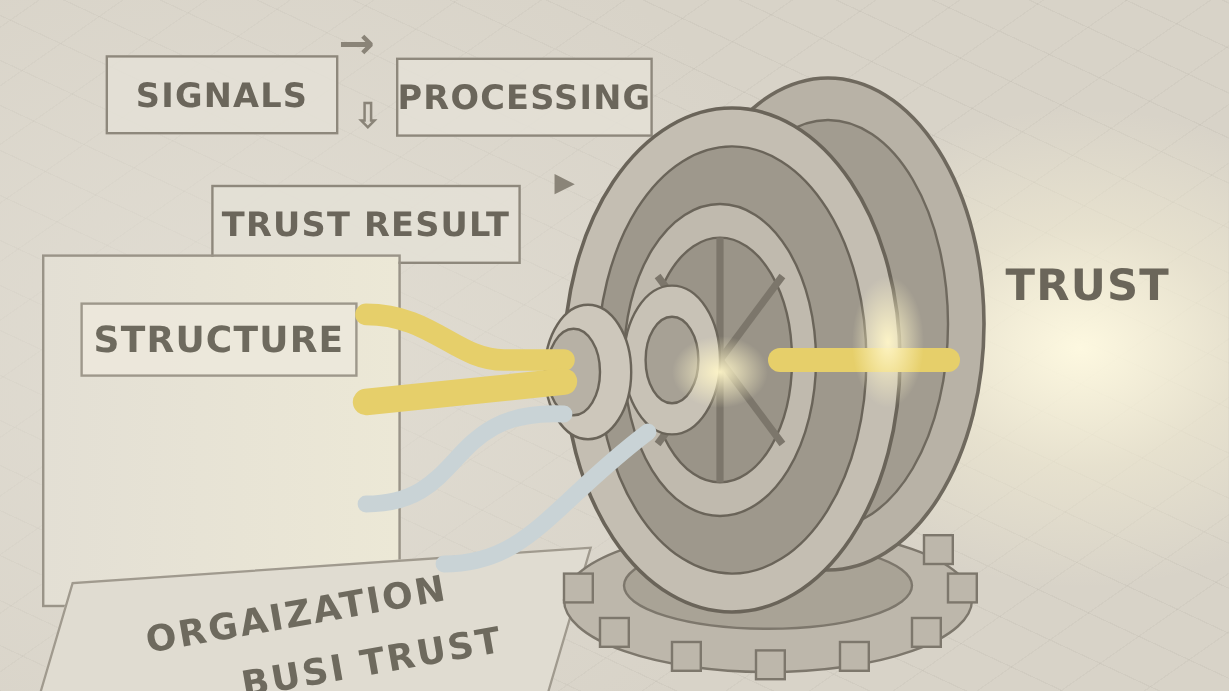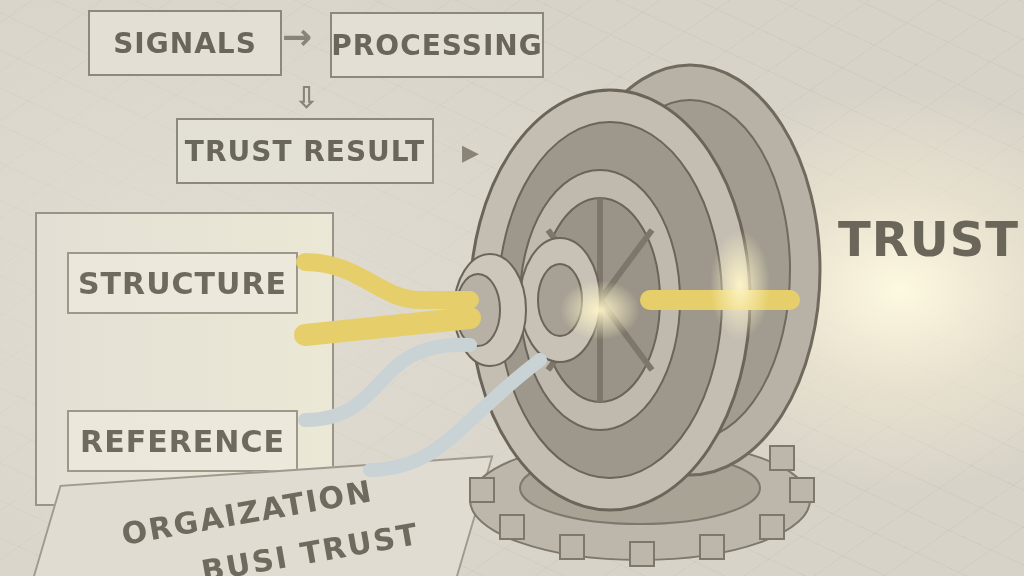--- a/index.html
+++ b/index.html
@@ -6,31 +6,31 @@
   body{width:1024px;height:576px;overflow:hidden;position:relative;
     background:#d6d1c6;font-family:"DejaVu Sans",sans-serif;}
   .bg{position:absolute;inset:0;
     background:
       radial-gradient(ellipse 260px 200px at 900px 290px, rgba(255,250,225,0.95), rgba(240,234,210,0.6) 50%, rgba(214,209,198,0) 100%),
       radial-gradient(ellipse 500px 400px at 200px 300px, rgba(228,224,214,0.8), rgba(214,209,198,0)),
       repeating-linear-gradient(25deg, rgba(120,115,105,0.07) 0 1px, transparent 1px 34px),
       repeating-linear-gradient(-35deg, rgba(120,115,105,0.06) 0 1px, transparent 1px 40px),
       #d8d3c8;}
   .box{position:absolute;border:2px solid #8e887c;background:rgba(228,224,214,0.85);
-    color:#6b665b;font-weight:bold;letter-spacing:1px;display:flex;align-items:center;justify-content:center;}
+    color:#6b665b;font-weight:bold;letter-spacing:1px;display:flex;align-items:center;justify-content:center;margin-top:36px;}
   .arrow{position:absolute;color:#8a8478;font-weight:bold;}
   .panel{position:absolute;left:35px;top:212px;width:295px;height:290px;
     border:2px solid #9a9488;background:linear-gradient(90deg,#e3dfd4,#ece8d6);}
   .slot{position:absolute;left:30px;width:227px;height:58px;border:2px solid #9e988b;
     background:rgba(236,232,220,0.9);color:#6e6a5e;font-size:30px;letter-spacing:1px;
     display:flex;align-items:center;justify-content:center;font-weight:bold;}
   .floor{position:absolute;left:45px;top:470px;width:420px;height:130px;transform:skewX(-20deg) rotate(-4deg);
     background:#e0dcd1;border:2px solid #a09a8e;}
   .floortxt{position:absolute;color:#6e6a5e;font-weight:bold;font-size:30px;letter-spacing:2px;}
-  .out{position:absolute;left:838px;top:218px;color:#6b665a;font-size:48px;font-weight:bold;line-height:42px;letter-spacing:1px;}
+  .out{position:absolute;left:838px;top:218px;color:#6b665a;font-size:36px;font-weight:bold;line-height:42px;letter-spacing:1px;}
 </style>
 </head>
 <body>
 
 <div class="bg"></div>
 
 <div class="box" style="left:88px;top:10px;width:190px;height:62px;font-size:28px;">
   <span>SIGNALS</span>
 </div>
 <div class="arrow" style="left:282px;top:16px;font-size:36px;">→</div>
@@ -39,23 +39,20 @@
 </div>
 <div class="arrow" style="left:294px;top:80px;font-size:30px;">⇩</div>
 <div class="box" style="left:176px;top:118px;width:254px;height:62px;font-size:28px;">
   <span>TRUST RESULT</span>
 </div>
 <div class="arrow" style="left:462px;top:140px;font-size:22px;">▶</div>
 
 <div class="panel">
   <div class="slot" style="top:38px;">
     <span>STRUCTURE</span>
-  </div>
-  <div class="slot" style="top:196px;">
-    <span>REFERENCE</span>
   </div>
 </div>
 
 <div class="floor"></div>
 <div class="floortxt" style="left:120px;top:495px;transform:rotate(-10deg);">ORGAIZATION</div>
 <div class="floortxt" style="left:200px;top:535px;transform:rotate(-10deg);">BUSI TRUST</div>
 
 <svg width="1024" height="576" style="position:absolute;left:0;top:0;">
   <defs>
     <radialGradient id="glow" cx="0.5" cy="0.5" r="0.5">

